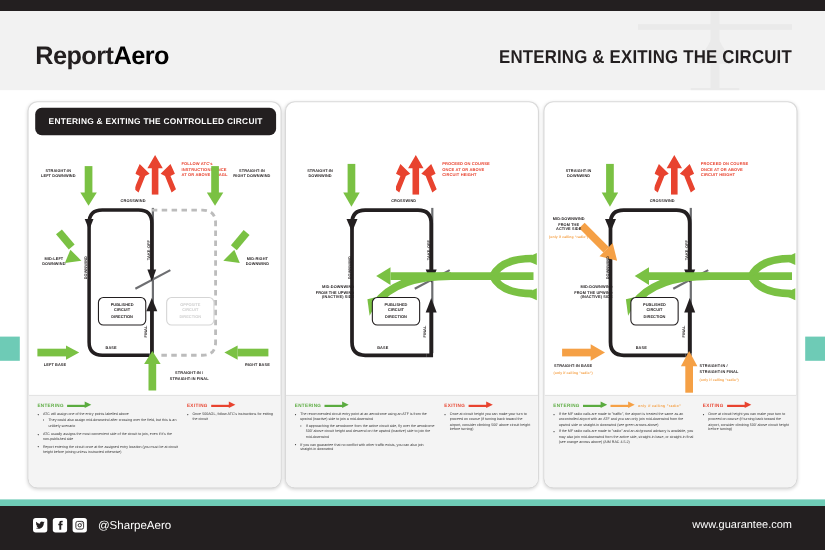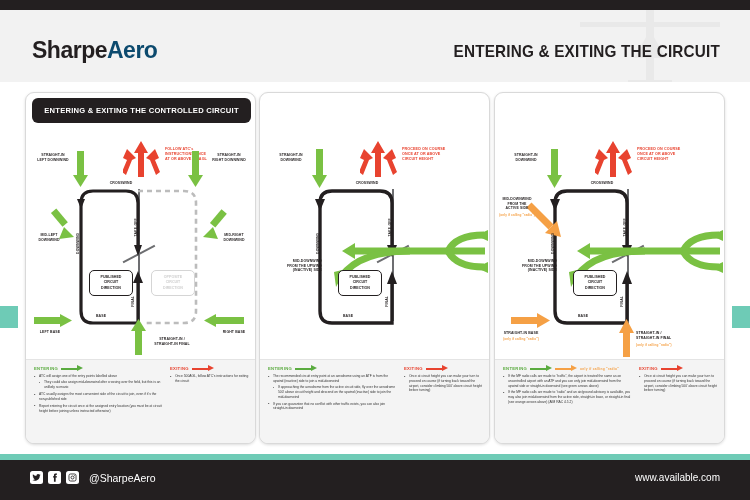--- a/index.html
+++ b/index.html
@@ -22,21 +22,21 @@
   }
   .header-plane {
     position:absolute; right:20px; top:-14px; width:160px; height:110px;
     opacity:.5;
   }
   .logo {
     position:absolute; left:32px; top:27px;
     font-size:23px; font-weight:bold; letter-spacing:-0.5px;
     color:#231f20; white-space:nowrap;
   }
-  .logo .accent { color:#0c4a6e; }
+  .logo .accent { color:#000000; }
   .header-title {
     position:absolute; right:30px; top:32px;
     font-size:17px; font-weight:bold; color:#231f20;
     letter-spacing:0.2px;
     font-stretch:condensed;
     transform:scaleX(.9); transform-origin:right center;
     white-space:nowrap;
   }
 
   
@@ -144,21 +144,21 @@
       <rect x="10" y="26" width="140" height="5"></rect>
       <rect x="76" y="10" width="8" height="78"></rect>
       <rect x="58" y="84" width="44" height="4"></rect>
       <rect x="66" y="4" width="28" height="4"></rect>
       <polygon points="80,34 96,62 64,62"></polygon>
       <rect x="44" y="88" width="4" height="18"></rect>
       <rect x="112" y="88" width="4" height="18"></rect>
       <rect x="78" y="88" width="4" height="18"></rect>
     </g>
   </svg>
-  <div class="logo"><span>Sharpe</span><span class="accent">Aero</span></div>
+  <div class="logo"><span>Report</span><span class="accent">Aero</span></div>
   <div class="header-title">ENTERING &amp; EXITING THE CIRCUIT</div>
 
 </div>
 
 <div class="edge-tick left"></div>
 <div class="edge-tick right"></div>
 
 <div class="cards">
 
   <div class="card c1">
@@ -488,14 +488,14 @@
     </span>
     <span class="sicon">
       <svg width="9" height="9" viewBox="0 0 24 24">
           <path fill="none" stroke="#231f20" stroke-width="2.2" d="M7 2.6h10A4.4 4.4 0 0 1 21.4 7v10a4.4 4.4 0 0 1-4.4 4.4H7A4.4 4.4 0 0 1 2.6 17V7A4.4 4.4 0 0 1 7 2.6z"></path>
           <circle cx="12" cy="12" r="4" fill="none" stroke="#231f20" stroke-width="2.2"></circle>
           <circle cx="17.5" cy="6.5" r="1.3" fill="#231f20"></circle>
         </svg>
     </span>
     <span class="handle">@SharpeAero</span>
   </div>
-  <div class="site">www.available.com</div>
+  <div class="site">www.guarantee.com</div>
 </div>
 
 </body></html>

